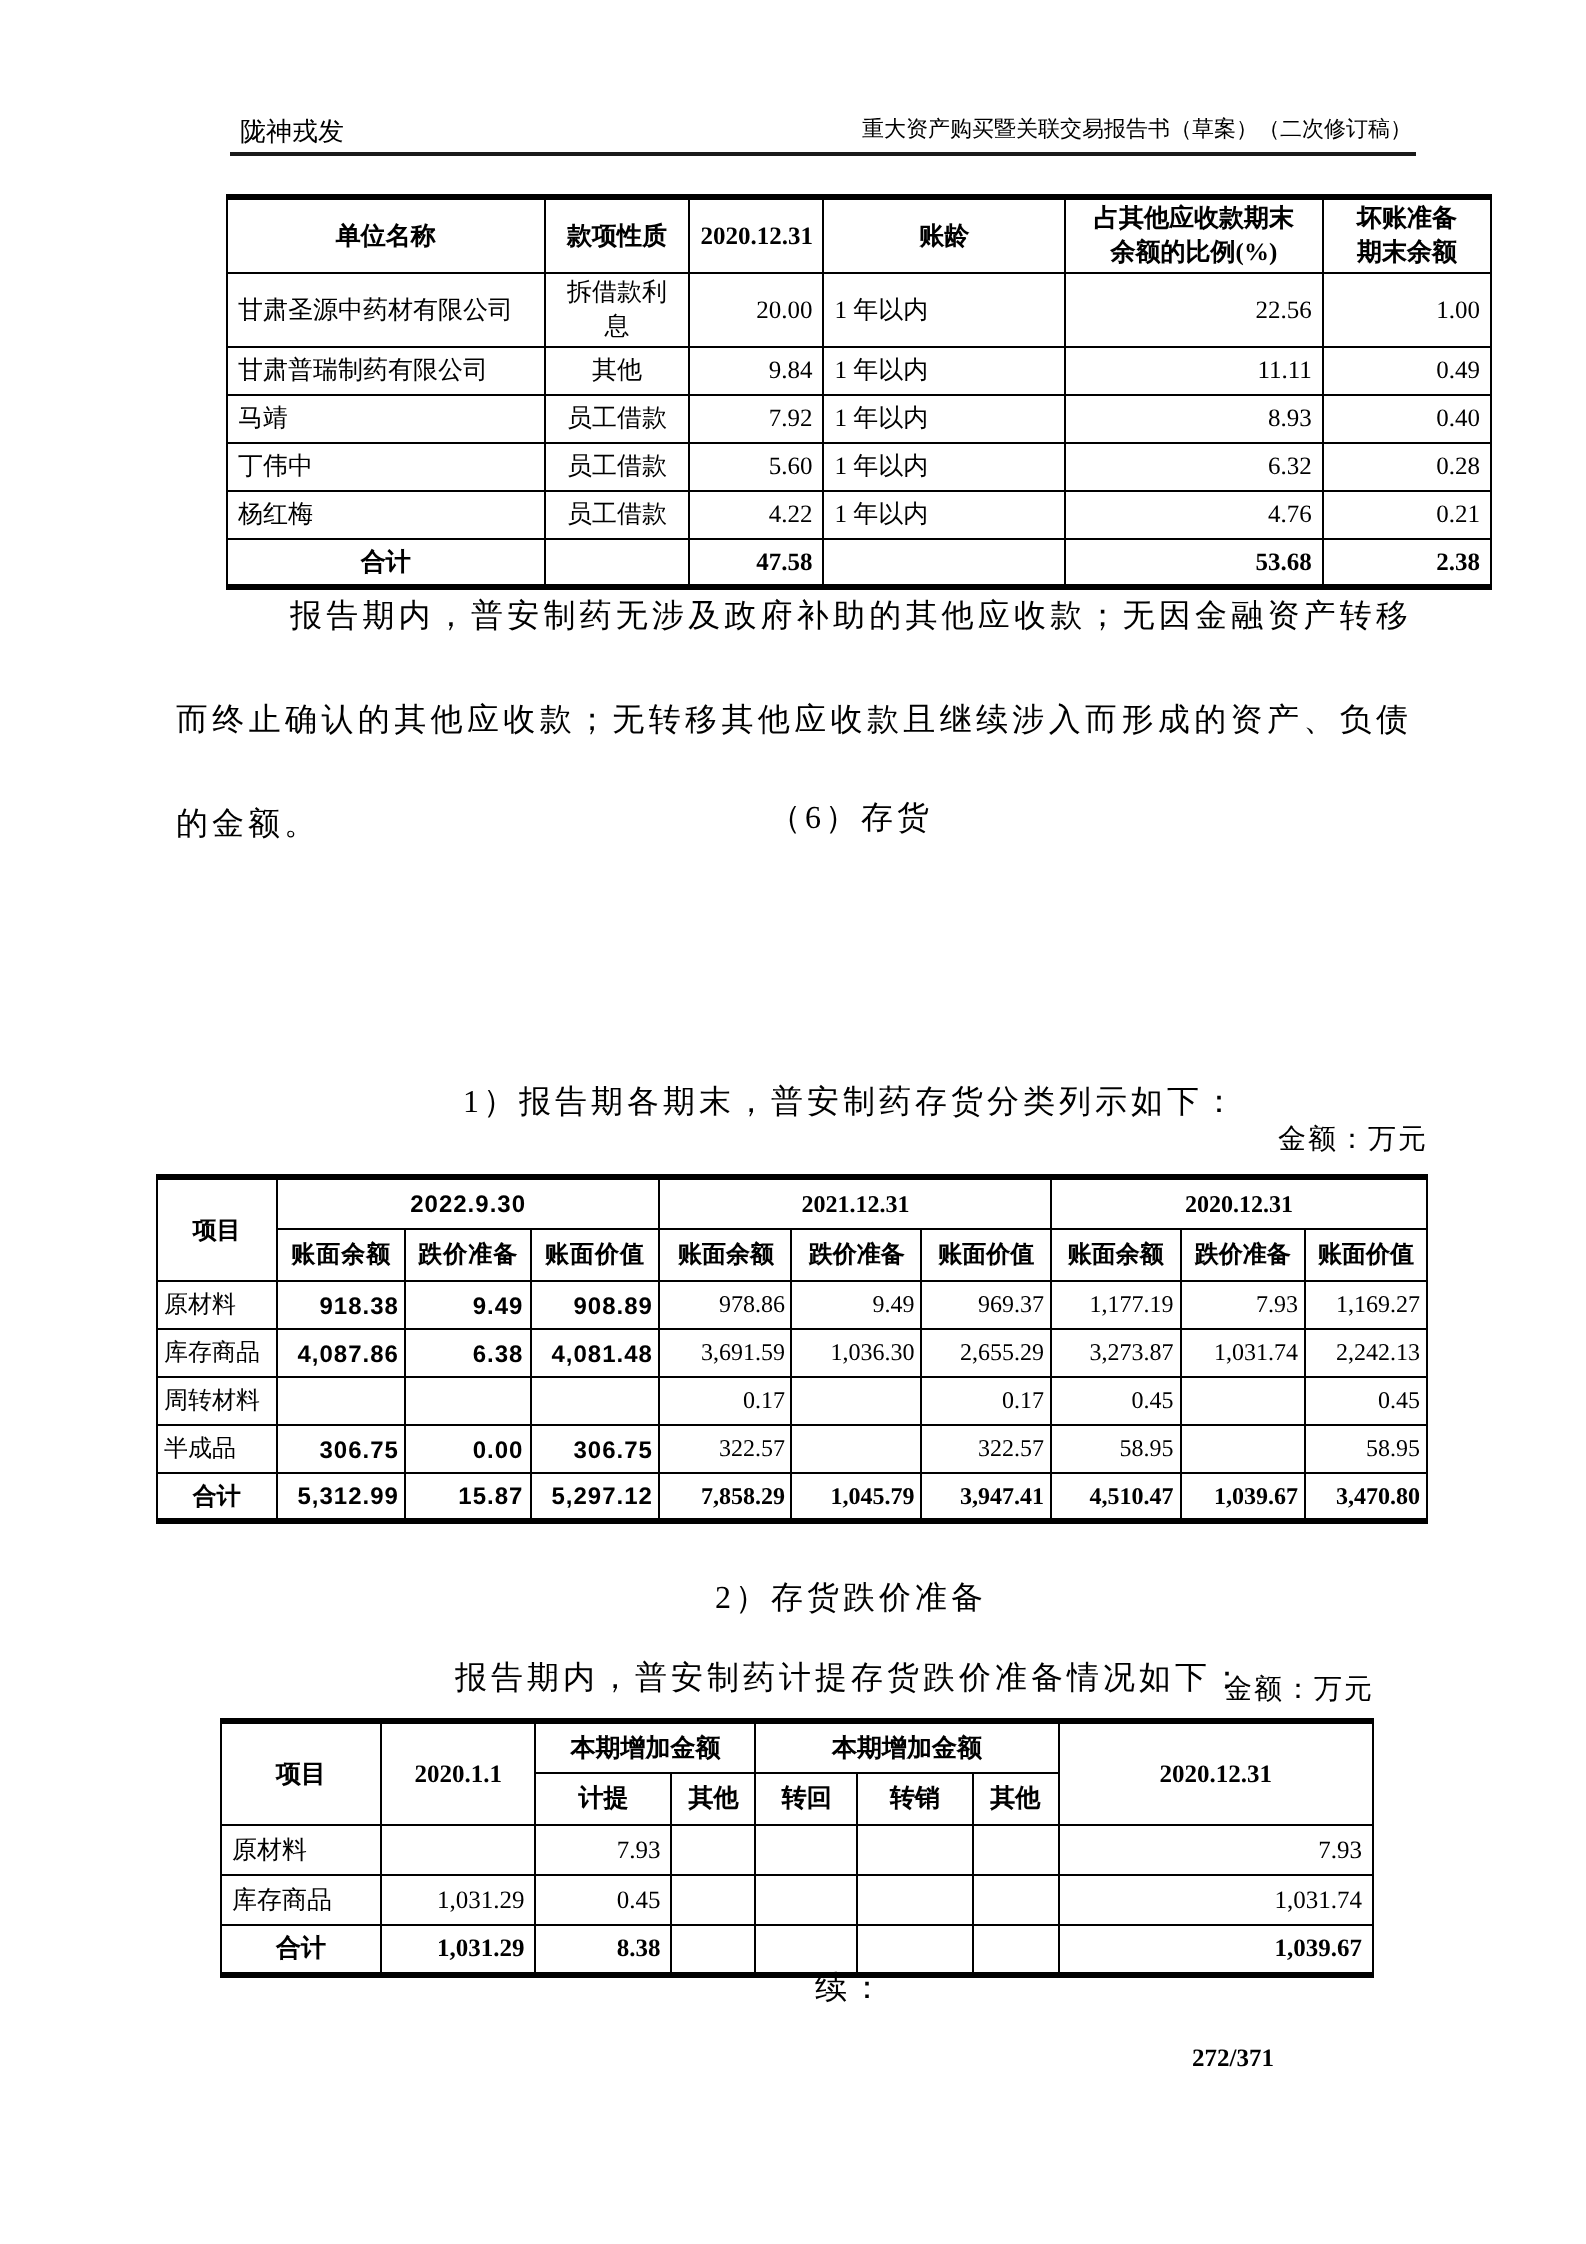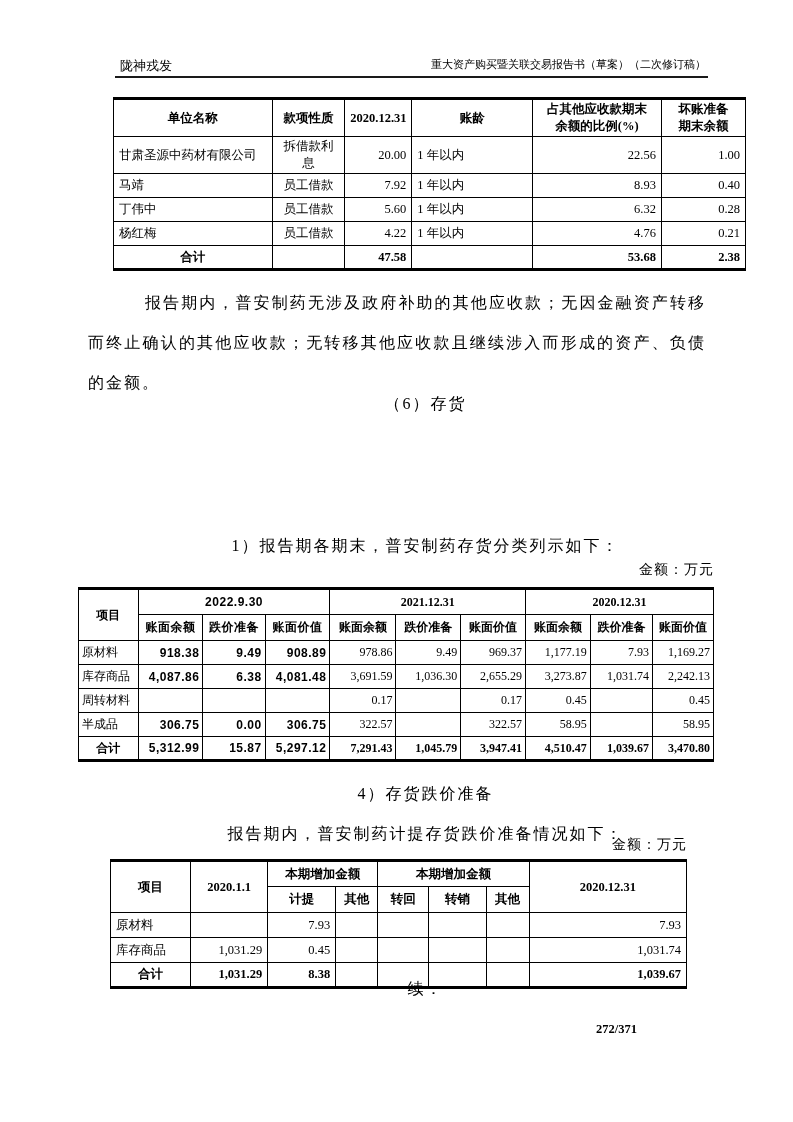--- a/index.html
+++ b/index.html
@@ -5,21 +5,21 @@
   html,body{margin:0;padding:0;background:#fff;}
   .page{
     position:relative;width:793px;height:1122px;background:#ffffff;
     font-family:"Liberation Serif","DejaVu Serif",serif;color:#000;overflow:hidden;
   }
   
   .hdr-left{position:absolute;left:120px;top:57px;font-size:13px;}
   .hdr-right{position:absolute;right:87px;top:57px;font-size:11px;}
   .hdr-rule{position:absolute;left:115px;right:85px;top:76px;border-top:2px solid #1a1a1a;height:0;}
   
-  .para{position:absolute;left:88px;width:618px;font-size:16px;line-height:40px;
+  .para{position:absolute;left:88px;width:618px;font-size:16px;line-height:52px;
         letter-spacing:2px;text-align:justify;text-indent:57px;}
   .oneline{white-space:nowrap;text-align:center;}
   .unit{position:absolute;font-size:14px;letter-spacing:1px;}
   .bh{font-family:"Liberation Sans","DejaVu Sans",sans-serif;font-weight:bold;letter-spacing:1px;}
   
   .tblwrap{position:absolute;}
   table{border-collapse:collapse;table-layout:fixed;width:100%;
         border-top:3px solid #000;border-bottom:3px solid #000;}
   th,td{border:1px solid #000;padding:1px 5px;overflow:hidden;white-space:pre-line;
         font-weight:normal;vertical-align:middle;font-size:12.5px;}
@@ -67,20 +67,28 @@
         <tbody>
           <tr>
             <td class="l">甘肃圣源中药材有限公司</td>
             <td class="c">拆借款利息</td>
             <td class="r">20.00</td>
             <td class="l">1 年以内</td>
             <td class="r">22.56</td>
             <td class="r">1.00</td>
           </tr>
           <tr>
+            <td class="l">甘肃普瑞制药有限公司</td>
+            <td class="c">其他</td>
+            <td class="r">9.84</td>
+            <td class="l">1 年以内</td>
+            <td class="r">11.11</td>
+            <td class="r">0.49</td>
+          </tr>
+          <tr>
             <td class="l">马靖</td>
             <td class="c">员工借款</td>
             <td class="r">7.92</td>
             <td class="l">1 年以内</td>
             <td class="r">8.93</td>
             <td class="r">0.40</td>
           </tr>
           <tr>
             <td class="l">丁伟中</td>
             <td class="c">员工借款</td>
@@ -198,32 +206,32 @@
             <td class="r">322.57</td>
             <td class="r">58.95</td>
             <td class="r"></td>
             <td class="r">58.95</td>
           </tr>
           <tr>
             <td class="c b">合计</td>
             <td class="r bh">5,312.99</td>
             <td class="r bh">15.87</td>
             <td class="r bh">5,297.12</td>
-            <td class="r b">7,291.43</td>
+            <td class="r b">7,858.29</td>
             <td class="r b">1,045.79</td>
             <td class="r b">3,947.41</td>
             <td class="r b">4,510.47</td>
             <td class="r b">1,039.67</td>
             <td class="r b">3,470.80</td>
           </tr>
         </tbody>
       </table>
     </div>
 
-  <div class="para oneline" style="top:774px;">4）存货跌价准备</div>
+  <div class="para oneline" style="top:774px;">2）存货跌价准备</div>
 
   <div class="para oneline" style="top:814px;">报告期内，普安制药计提存货跌价准备情况如下：</div>
 
   <div class="unit" style="right:106px;top:836px;">金额：万元</div>
 
   <div class="tblwrap t3" style="left:110px;top:859px;width:577px;">
       <table>
         <colgroup>
           <col style="width: 13.9%;">
           <col style="width: 13.4%;">

